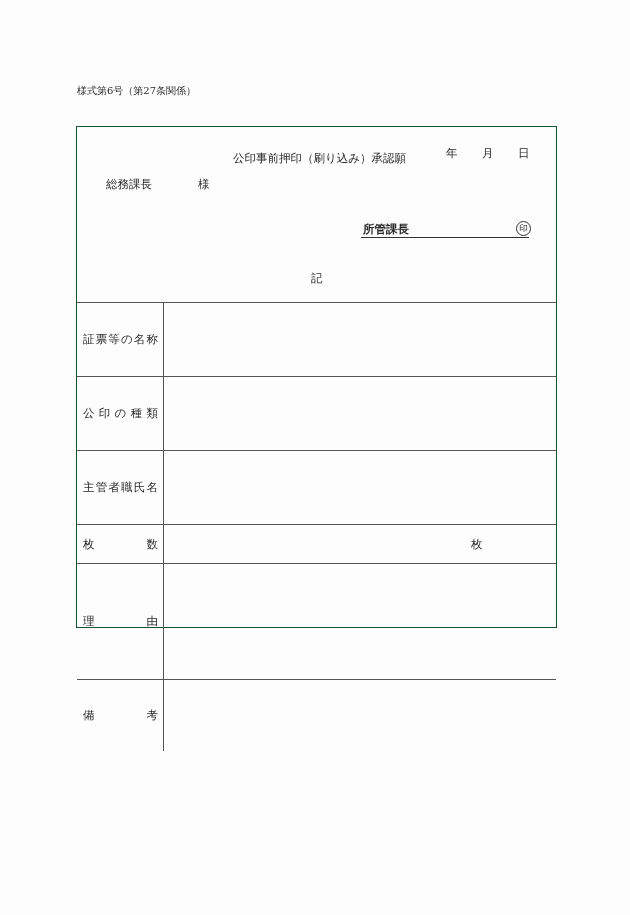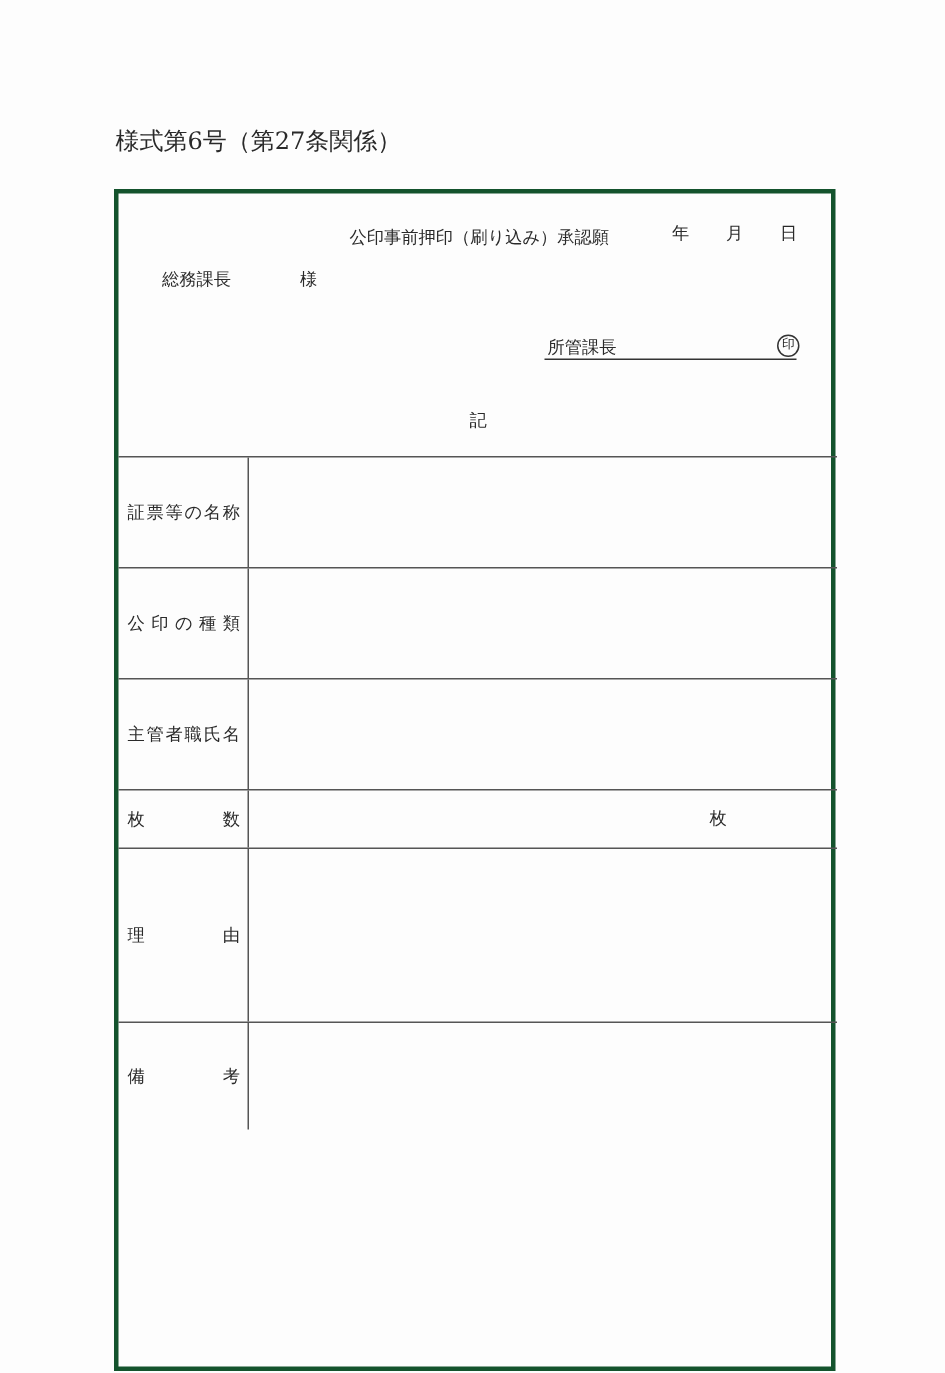--- a/index.html
+++ b/index.html
@@ -12,39 +12,39 @@
       height: 915px;
       position: relative;
       font-family: "DejaVu Serif", "Liberation Serif", serif;
       color: #2a2a2a;
       overflow: hidden;
     }
     .form-number {
       position: absolute;
       left: 77px;
       top: 84px;
-      font-size: 16px;
+      font-size: 10px;
       letter-spacing: 0px;
       white-space: nowrap;
     }
     .doc-title {
       position: absolute;
       left: 233px;
       top: 103px;
       font-size: 11.5px;
       white-space: nowrap;
       margin-top: 48px;
     }
     .frame {
       position: absolute;
       left: 76px;
       top: 126px;
       width: 481px;
-      height: 788px;
-      border: 3px solid #14532d;
+      height: 502px;
+      border: 1px solid #14532d;
       box-sizing: border-box;
     }
     .header-box {
       position: absolute;
       left: 0;
       top: 0;
       width: 479px;
       height: 175px;
     }
     .date-line {
@@ -68,21 +68,21 @@
     .addressee .honor { margin-left: 46px; }
     .applicant {
       position: absolute;
       top: 93px;
       left: 284px;
       width: 168px;
       height: 17px;
       border-bottom: 1px solid #333;
       font-size: 11.5px;
     }
-    .applicant .label { position: absolute; left: 2px; top: 2px; white-space: nowrap; }
+    .applicant .label { position: absolute; left: 2px; top: 2px; white-space: nowrap; font-weight: bold; }
     .applicant .seal {
       position: absolute;
       right: -2px;
       top: 1px;
       width: 13px;
       height: 13px;
       border: 1px solid #333;
       border-radius: 50%;
       font-size: 8.5px;
       line-height: 13px;

